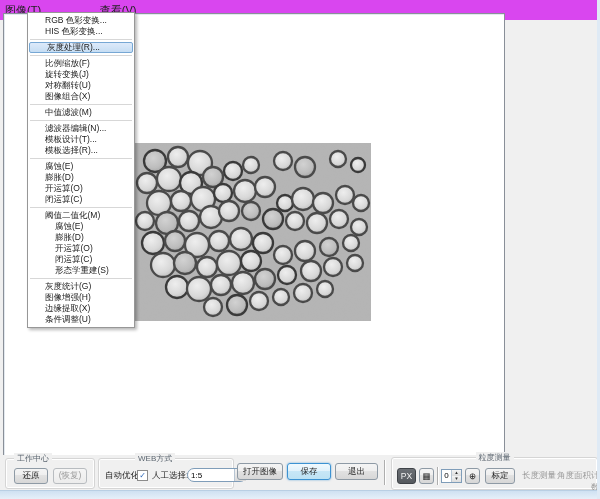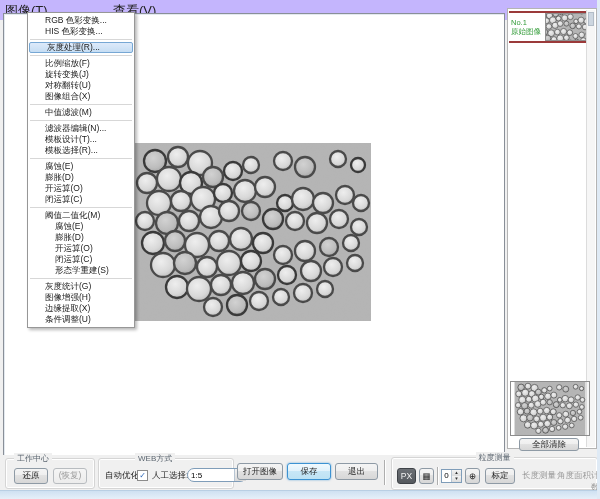--- a/index.html
+++ b/index.html
@@ -3,21 +3,21 @@
 <meta charset="utf-8">
 <style>
   html,body{margin:0;padding:0;}
   body{
     width:600px;height:499px;overflow:hidden;position:relative;
     font-family:"Liberation Sans",sans-serif;
     background:#f0f0f0;
   }
   .win{position:absolute;left:0;top:0;width:600px;height:499px;background:#f0f0f0;}
   
-  .menubar{position:absolute;left:0;top:0;width:600px;height:20px;background:#c4b5fd;display:flex;align-items:center;font-size:13px;color:#222;}
+  .menubar{position:absolute;left:0;top:0;width:600px;height:20px;background:#d946ef;display:flex;align-items:center;font-size:11px;color:#222;}
   .menubar .mitem{padding:0 5px;height:11px;line-height:11px;cursor:default;}
   .menubar .mitem.open{background:linear-gradient(#eef4fa,#dce7f3);border:1px solid #8e9cab;height:11px;line-height:9px;box-sizing:border-box;margin-top:28px;}
   
   .client{position:absolute;left:3px;top:13px;width:500px;height:442px;background:#ffffff;border:1px solid #898f98;box-shadow:inset 1px 1px 0 #e3e9ef;}
   .canvas-img{position:absolute;left:133px;top:143px;width:238px;height:178px;}
   
   .menu{position:absolute;left:27px;top:12px;width:106px;background:#ffffff;border:1px solid #979797;box-shadow:2px 2px 3px rgba(0,0,0,.28);padding:2px 0;z-index:30;font-size:8.5px;color:#1b1b1b;}
   .mi{height:11px;line-height:11px;padding-left:17px;white-space:nowrap;cursor:default;}
   .mi.ind{padding-left:27px;}
   .mi.hl{margin:1px 1px;border:1px solid #76a7d4;background:linear-gradient(#ddeafa,#c6ddf3);border-radius:2px;box-sizing:border-box;line-height:9px;}
@@ -189,38 +189,20 @@
     <div class="mi ind">开运算(O)</div>
     <div class="mi ind">闭运算(C)</div>
     <div class="mi ind">形态学重建(S)</div>
     <div class="msep"></div>
     <div class="mi">灰度统计(G)</div>
     <div class="mi">图像增强(H)</div>
     <div class="mi">边缘提取(X)</div>
     <div class="mi">条件调整(U)</div>
   </div>
 
-  <div class="rpanel">
-    <div class="rp-item">
-      <div class="txt">
-        <div>No.1</div>
-        <div>原始图像</div>
-      </div>
-      <svg class="thumb" viewBox="50 34 140 92">
-          <use href="#tem"></use>
-        </svg>
-    </div>
-    <div class="rp-scroll">
-      <div class="sthumb"></div>
-    </div>
-    <svg class="rp-bigthumb" viewBox="0 0 238 178">
-        <use href="#tem"></use>
-      </svg>
-    <button class="btn rp-clear">全部清除</button>
-  </div>
 
   <div class="bbar">
 
     <div class="grp" style="left:5px;top:3px;width:88px;height:29px;">
       <span class="glabel">工作中心</span>
       <button class="btn" style="position:absolute;left:8px;top:9px;width:34px;height:16px;">还原</button>
       <button class="btn dis" style="position:absolute;left:47px;top:9px;width:34px;height:16px;">(恢复)</button>
     </div>
 
     <div class="grp" style="left:98px;top:3px;width:134px;height:29px;">

